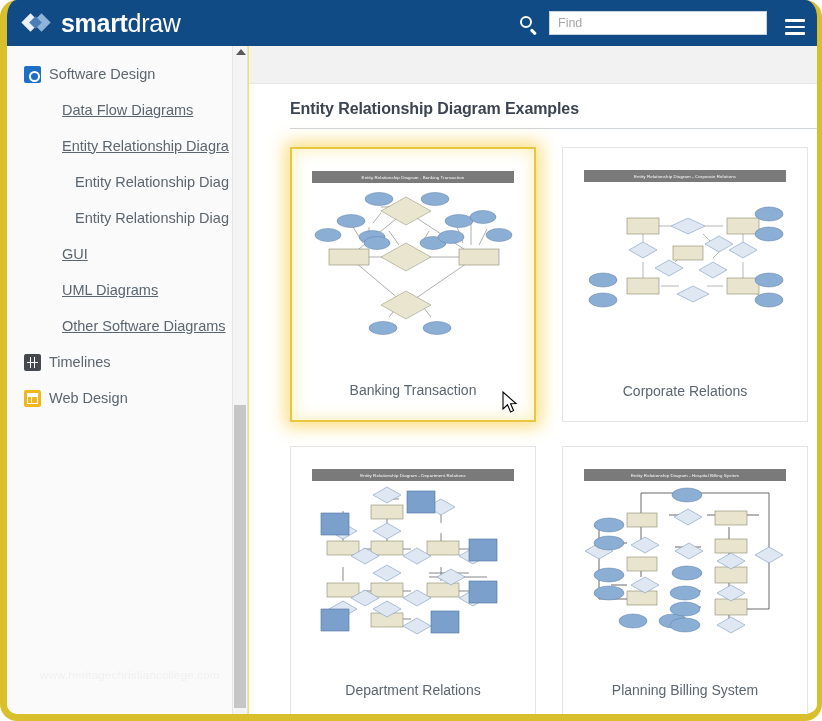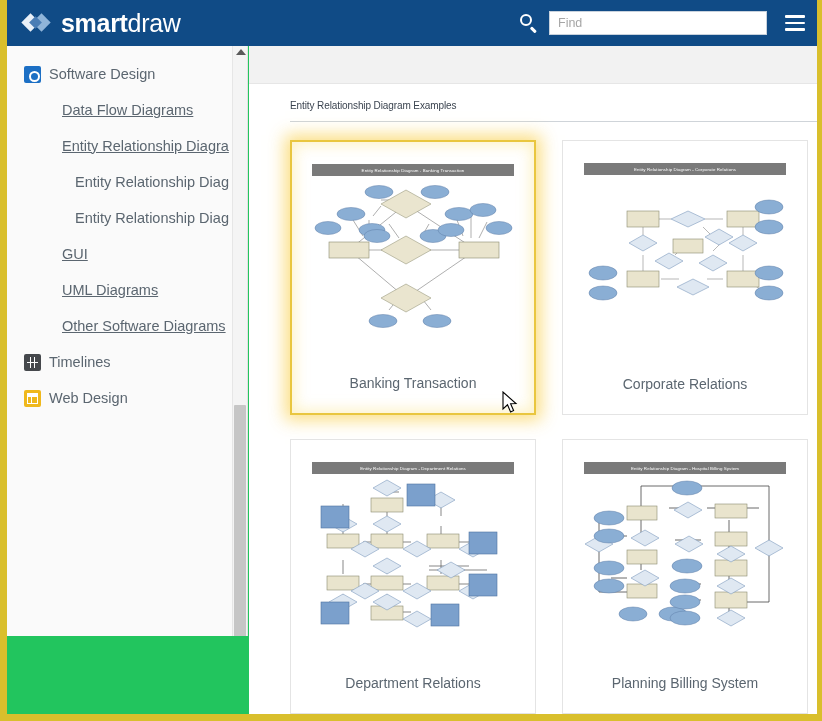--- a/index.html
+++ b/index.html
@@ -5,25 +5,26 @@
   * { box-sizing: border-box; margin: 0; padding: 0; }
   html, body {
     width: 822px; height: 721px;
     font-family: "Liberation Sans", sans-serif;
     background: #ffffff;
     overflow: hidden;
   }
   #app {
     position: relative;
     width: 822px; height: 721px;
-    background: #22c55e;
+    background: #fde047;
     border-left: 7px solid #d9bf2c;
     border-bottom: 7px solid #d9bf2c;
     border-right: 5px solid #d9bf2c;
     overflow: hidden;
+    border-radius: 17px;
   }
 
   
   .header {
     position: absolute; top: 0; left: 0;
     width: 810px; height: 46px;
     background: #104b86;
     display: flex; align-items: center;
   }
   .brand { display: flex; align-items: center; margin-left: 17px; }
@@ -40,21 +41,21 @@
     width: 9px; height: 9px; background: #4a7db5; transform: rotate(45deg);
   }
   .brand-text {
     margin-left: 11px; font-size: 25px; color: #ffffff;
     letter-spacing: -0.3px; line-height: 1;
   }
   .brand-text .b { font-weight: bold; }
   .brand-text .l { font-weight: normal; }
 
   .header-right {
-    margin-left: auto; display: flex; align-items: center;
+    margin-left: auto; display: flex; align-items: flex-end;
   }
   .search-icon {
     width: 20px; height: 20px; position: relative; margin-right: 10px;
   }
   .search-icon .ring {
     position: absolute; left: 1px; top: 1px;
     width: 12px; height: 12px; border: 2.4px solid #ffffff; border-radius: 50%;
   }
   .search-icon .handle {
     position: absolute; left: 12px; top: 13px;
@@ -72,21 +73,21 @@
   .hamburger {
     margin-left: 18px; margin-right: 12px;
     width: 20px; height: 16px; display: flex;
     flex-direction: column; justify-content: space-between;
   }
   .hamburger span { display: block; height: 2.6px; background: #ffffff; border-radius: 1px; }
 
   
   .sidebar {
     position: absolute; top: 46px; left: 0;
-    width: 241px; height: 590px;
+    width: 241px; height: 668px;
     background: #fafafa;
     border-right: 1px solid #e2e2e2;
     overflow: hidden;
   }
   .nav { padding-top: 0px; }
   .nav-cut {
     height: 10px; padding-left: 52px; overflow: hidden;
     font-size: 14.5px; color: #5b6670;
   }
   .nav-item {
@@ -157,21 +158,21 @@
   
   .main {
     position: absolute; top: 46px; left: 242px;
     width: 568px; height: 668px; background: #ffffff; overflow: hidden;
   }
   .toolbar {
     height: 38px; background: #f2f2f2; border-bottom: 1px solid #e6e6e6;
   }
   .page-title {
     margin: 16px 0 0 41px;
-    font-size: 10px; font-weight: normal; color: #3b4450;
+    font-size: 16px; font-weight: bold; color: #3b4450;
     letter-spacing: -0.1px;
   }
   .title-rule {
     margin: 10px 0 0 41px; width: 528px; height: 1px; background: #cfd4d9;
   }
 
   .grid {
     margin: 18px 0 0 41px;
     display: flex; flex-wrap: wrap;
     gap: 24px 26px; width: 546px;

